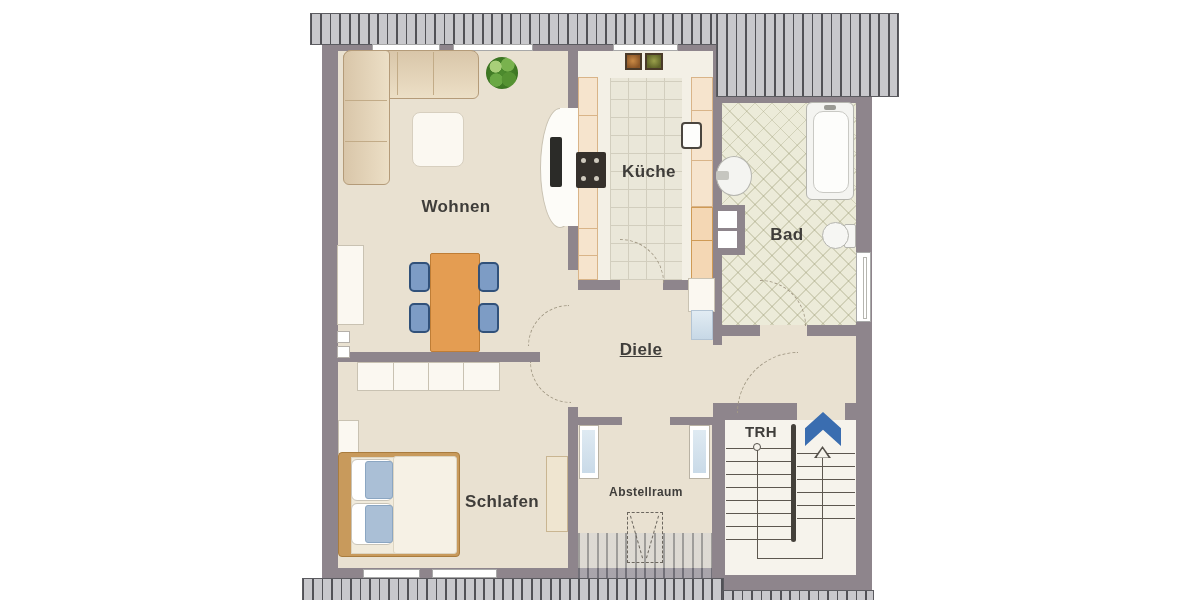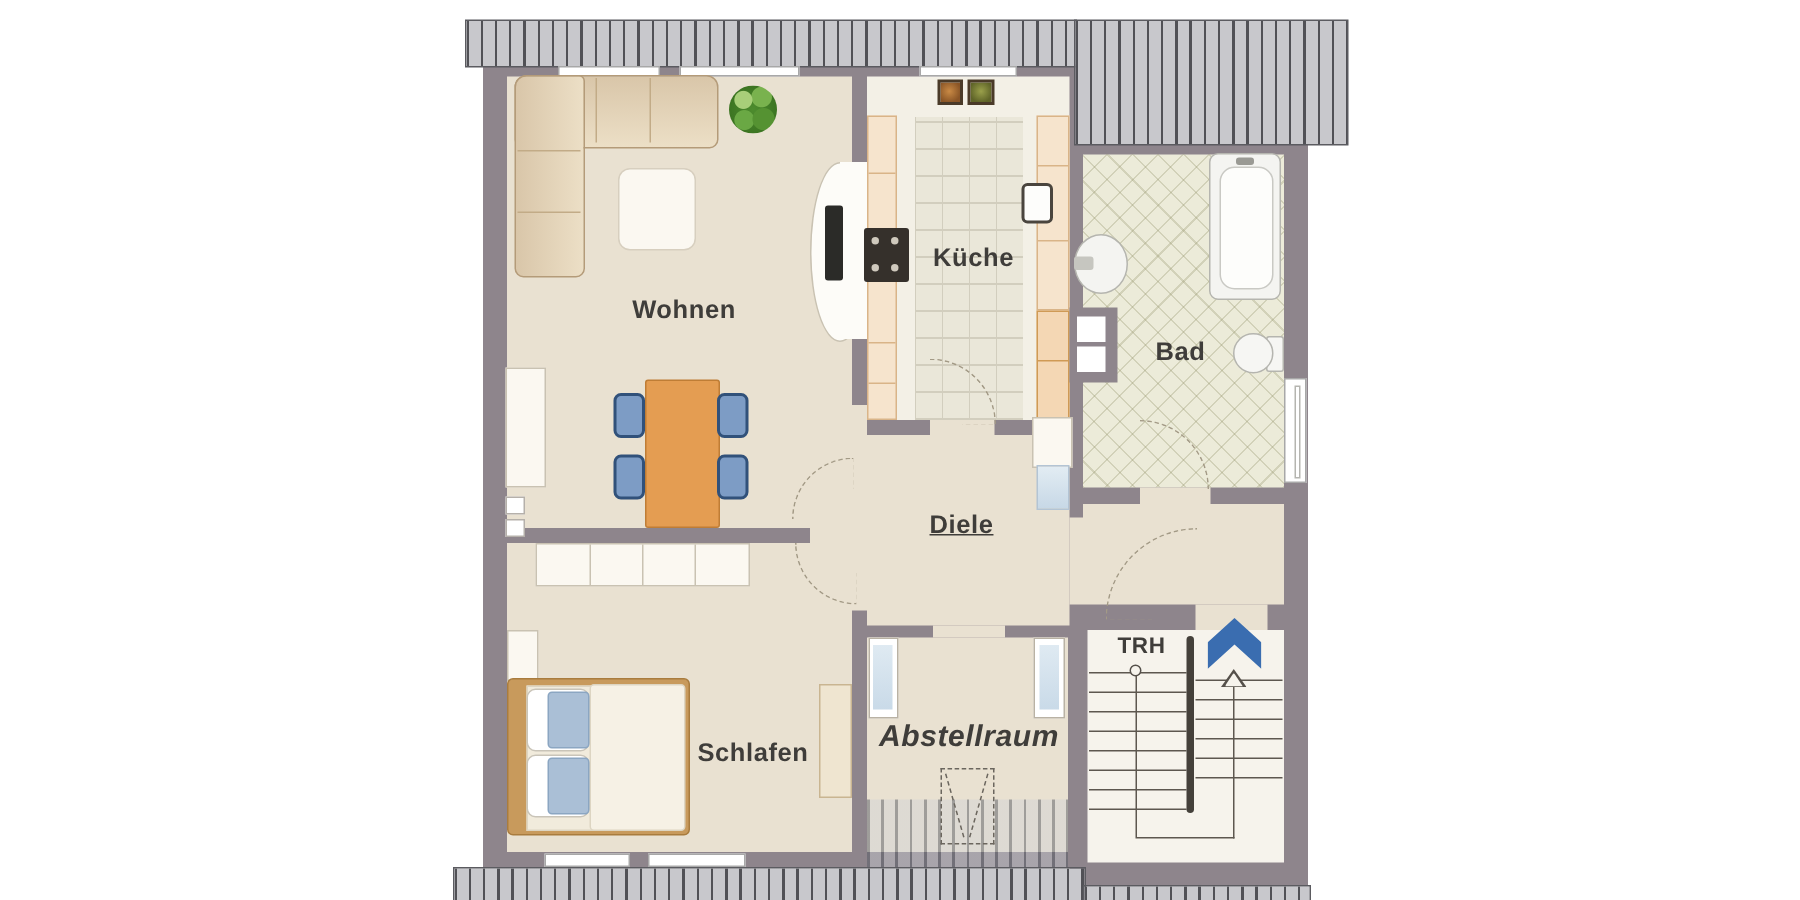--- a/index.html
+++ b/index.html
@@ -192,16 +192,16 @@
   <div class="arc" style="left:760px;top:280px;width:45px;height:45px;border-top:1.5px dashed #a39a86;border-right:1.5px dashed #a39a86;border-top-right-radius:100%;"></div>
   <div class="arc" style="left:528px;top:305px;width:40px;height:40px;border-top:1.5px dashed #a39a86;border-left:1.5px dashed #a39a86;border-top-left-radius:100%;"></div>
   <div class="arc" style="left:530px;top:362px;width:40px;height:40px;border-bottom:1.5px dashed #a39a86;border-left:1.5px dashed #a39a86;border-bottom-left-radius:100%;"></div>
   <div class="arc" style="left:737px;top:352px;width:60px;height:60px;border-top:1.5px dashed #a39a86;border-left:1.5px dashed #a39a86;border-top-left-radius:100%;"></div>
 
   <div class="label" style="left:456px;top:207px;font-size:17px;">Wohnen</div>
   <div class="label" style="left:649px;top:172px;font-size:17px;">Küche</div>
   <div class="label" style="left:787px;top:235px;font-size:17px;">Bad</div>
   <div class="label" style="left:641px;top:350px;font-size:17px;text-decoration:underline;">Diele</div>
   <div class="label" style="left:502px;top:502px;font-size:17px;">Schlafen</div>
-  <div class="label" style="left:646px;top:492px;font-size:20px;font-style:italic;">Abstellraum</div>
+  <div class="label" style="left:646px;top:492px;font-size:12px;">Abstellraum</div>
   <div class="label" style="left:761px;top:431px;font-size:15px;">TRH</div>
 
 </div>
 
 </body></html>

